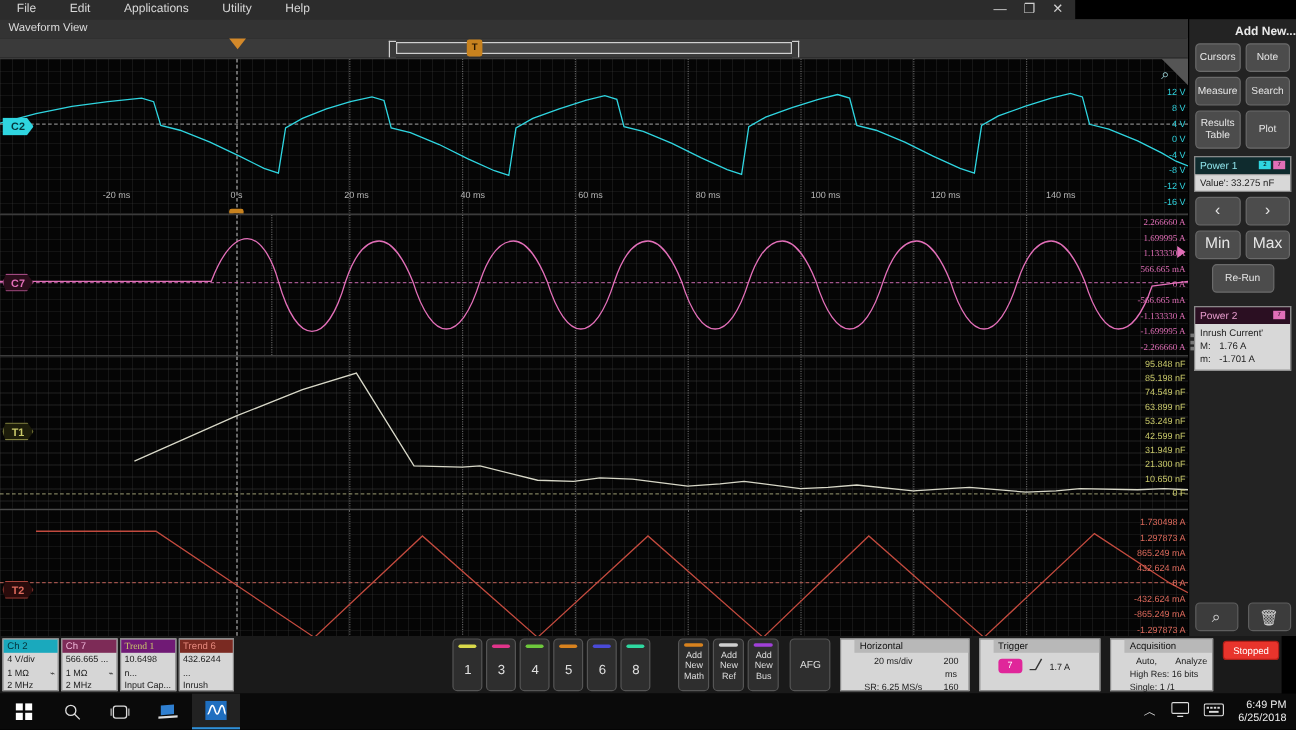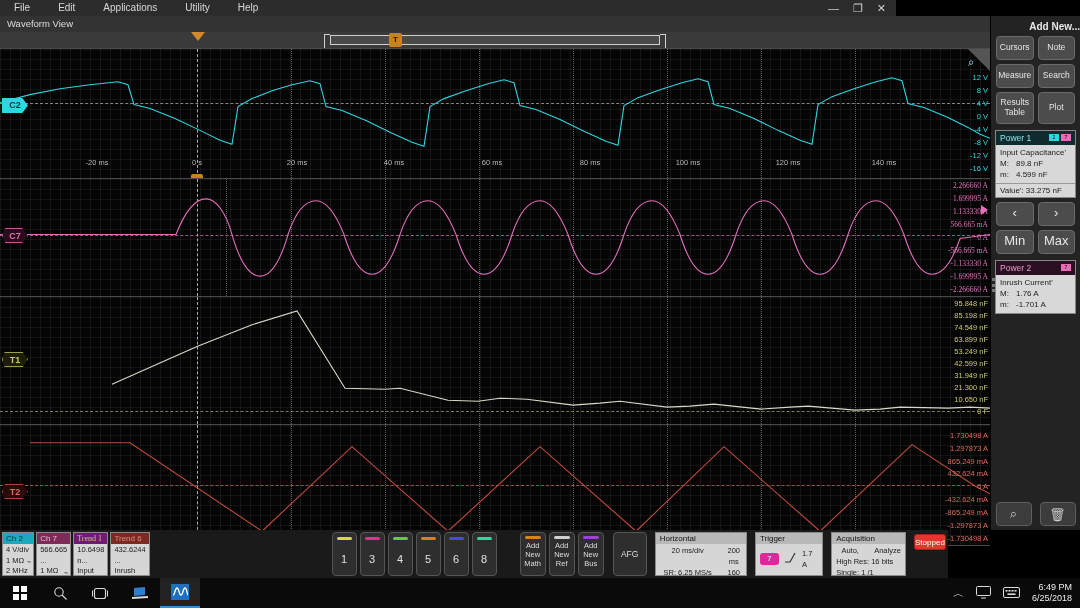--- a/index.html
+++ b/index.html
@@ -201,21 +201,21 @@
     display: flex; align-items: center; justify-content: center;
   }
   .sb-dots {
     position: absolute; left: 1px; top: 262px; width: 5px; height: 14px;
     display: flex; flex-direction: column; justify-content: space-between;
   }
   .sb-dots u { display: block; width: 3px; height: 3px; background: #777; }
 
   
   .botbar {
-    position: absolute; left: 0; top: 530px; width: 948px; height: 48px;
+    position: absolute; left: 0; top: 530px; width: 1068px; height: 48px;
     background: #1a1a1a; display: flex; align-items: stretch; padding: 2px;
     gap: 2px;
   }
   .chbadge {
     width: 52px; background: #d6d6d6; border: 1px solid #8a8a8a;
     display: flex; flex-direction: column;
   }
   .chbadge .hd { font-size: 8px; padding: 1px 3px; color: #fff; }
   .chbadge.b1 .hd { background: #1aa9bd; color: #04323a; }
   .chbadge.b2 .hd { background: #7d2b57; color: #f0b8da; }
@@ -246,21 +246,21 @@
     position: absolute; left: 4px; right: 4px; top: 3px; height: 3px; border-radius: 2px;
   }
   .afgbtn {
     width: 34px; background: #2e2e2e; border: 1px solid #555; border-radius: 4px;
     color: #ddd; font-size: 8.5px; display: flex; align-items: center;
     justify-content: center;
   }
 
   .panel {
     background: #d6d6d6; border: 1px solid #8a8a8a; margin-left: 6px;
-    display: flex; flex-direction: column;
+    display: flex; flex-direction: column; padding-left: 11px;
   }
   .panel .ph { background: #b8b8b8; color: #111; font-size: 8px; padding: 1px 4px; }
   .panel .pb { padding: 1px 4px; color: #1c1c1c; font-size: 7.5px; line-height: 11px; }
   .panel .pb .row { display: flex; gap: 10px; text-align: center; }
   .panel .pb .row span:first-child { min-width: 56px; display: inline-block; }
   .panel.horiz { width: 118px; }
   .panel.trig  { width: 112px; }
   .panel.acq   { width: 88px; }
   .trigline { display: flex; align-items: center; gap: 5px; padding-top: 3px; }
   .trigchip {
@@ -487,39 +487,33 @@
     </div>
 
     <div class="badge p1">
       <div class="badge-hdr">
         <span>Power 1</span>
         <span class="sw">
           <i style="background:#2fd5e0">2</i>
           <i style="background:#e26fb8">7</i>
         </span>
       </div>
-      <div class="badge-body">
-        <div class="ln">Input Capacitance'</div>
-        <div class="ln">
-          <b>M:</b><span>89.8 nF</span>
-        </div>
-        <div class="ln">
-          <b>m:</b><span>4.599 nF</span>
-        </div>
-      </div>
       <div class="badge-val">Value': 33.275 nF</div>
     </div>
 
     <div class="navrow">
       <div class="sbtn">‹</div>
       <div class="sbtn">›</div>
     </div>
     <div class="navrow">
       <div class="sbtn">Min</div>
       <div class="sbtn">Max</div>
+    </div>
+    <div class="rerun-wrap">
+      <div class="sbtn">Re-Run</div>
     </div>
 
     <div class="sb-dots">
         <u></u>
         <u></u>
         <u></u>
       </div>
 
     <div class="badge p2">
       <div class="badge-hdr">

